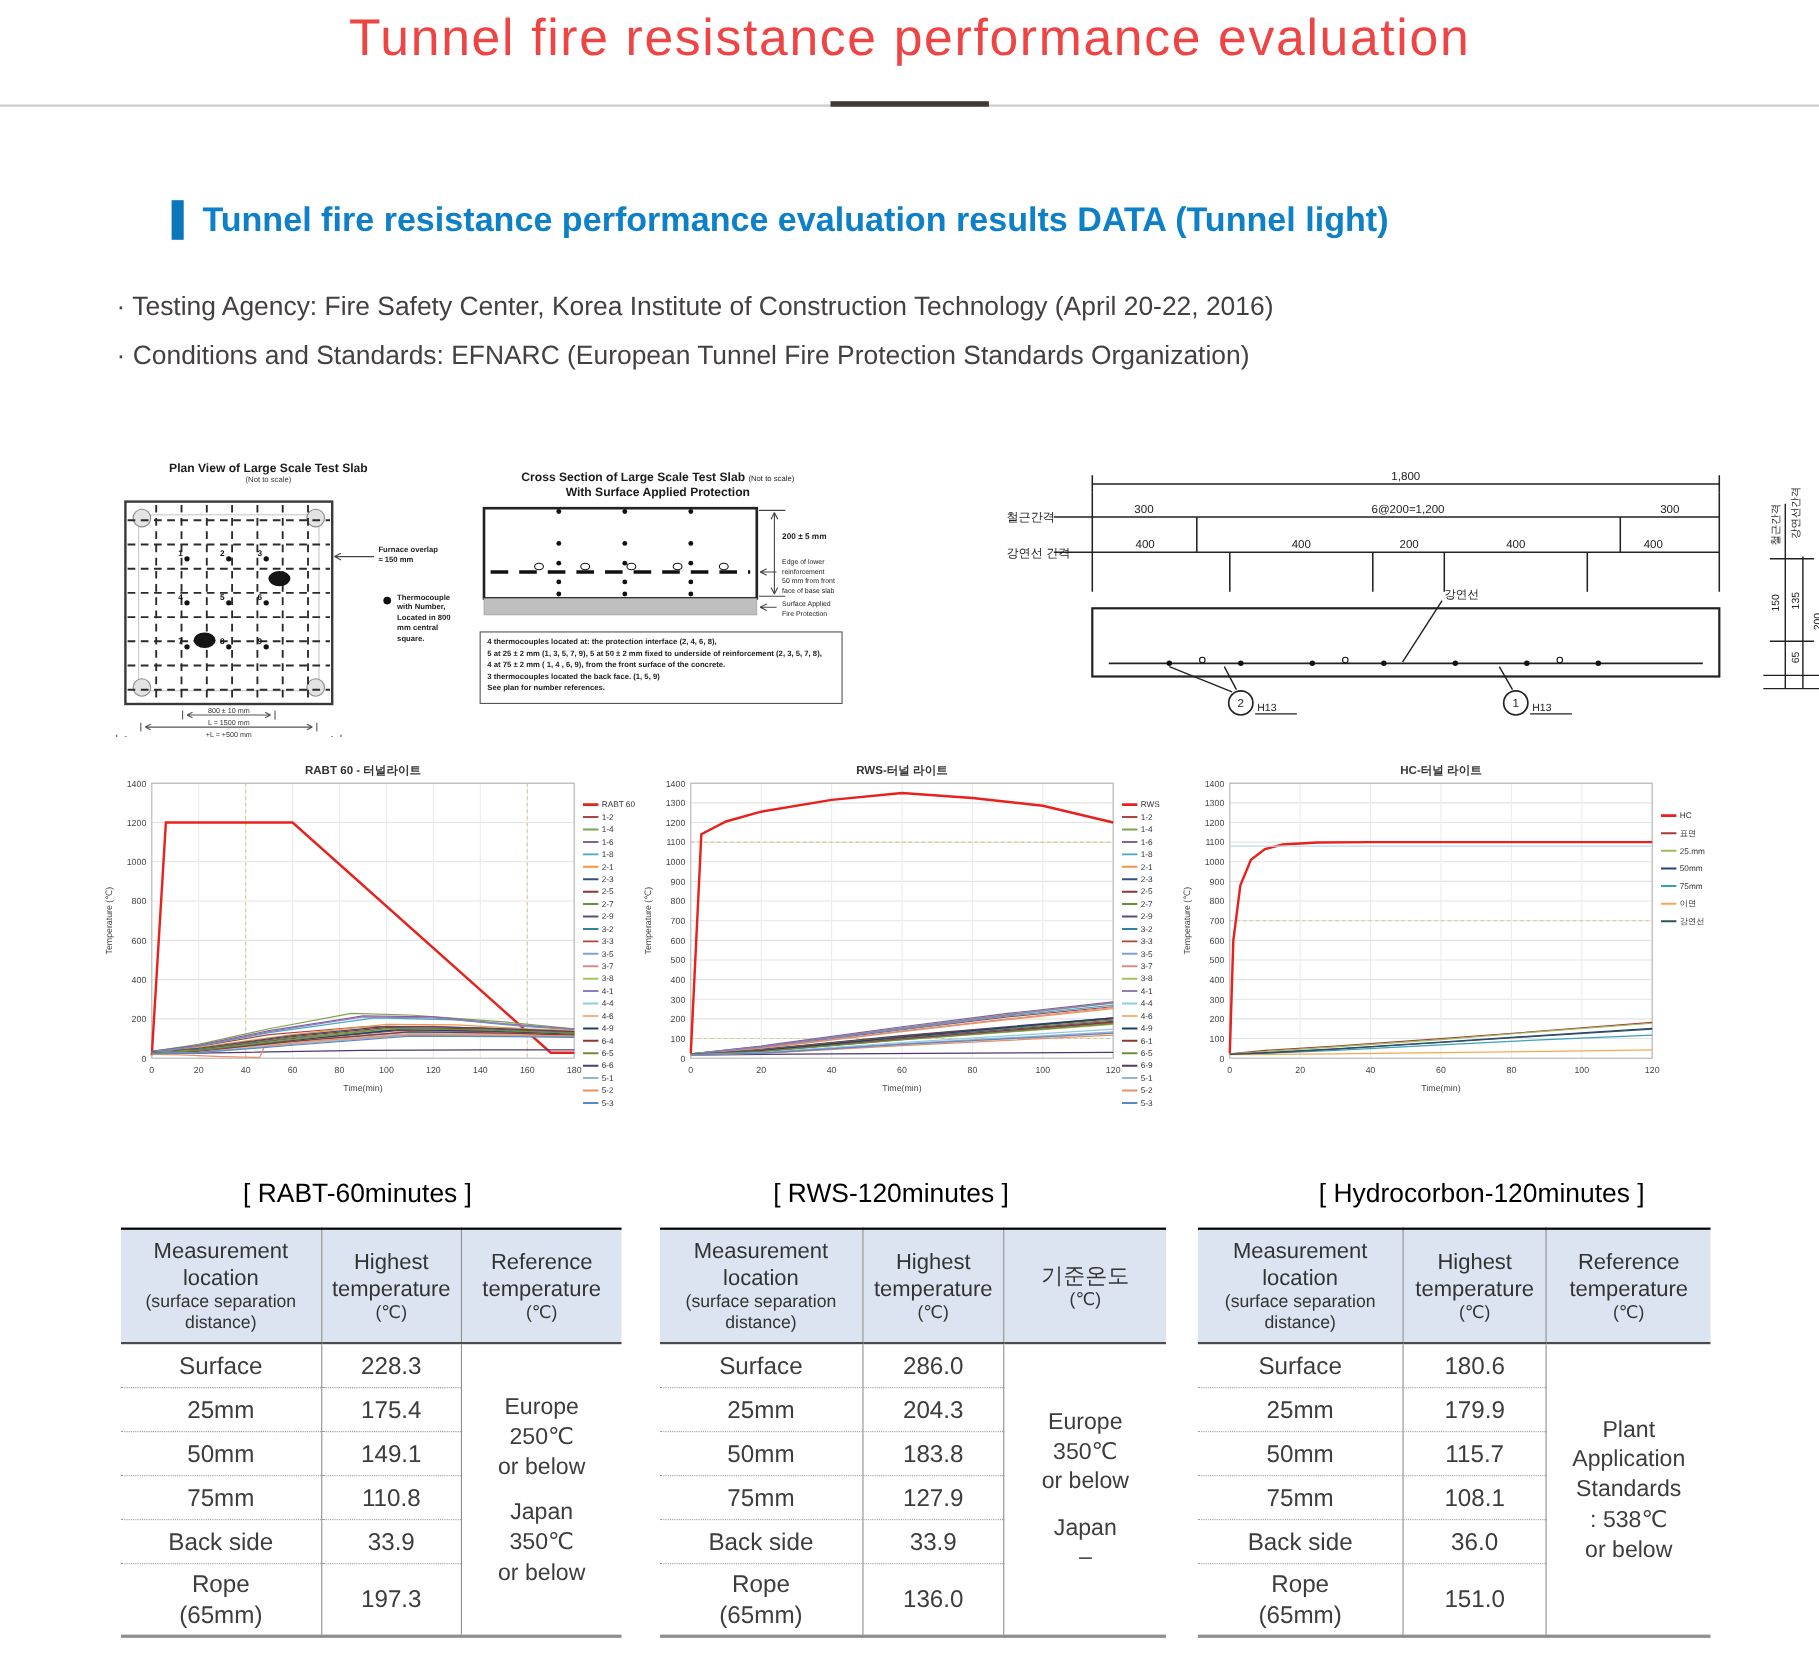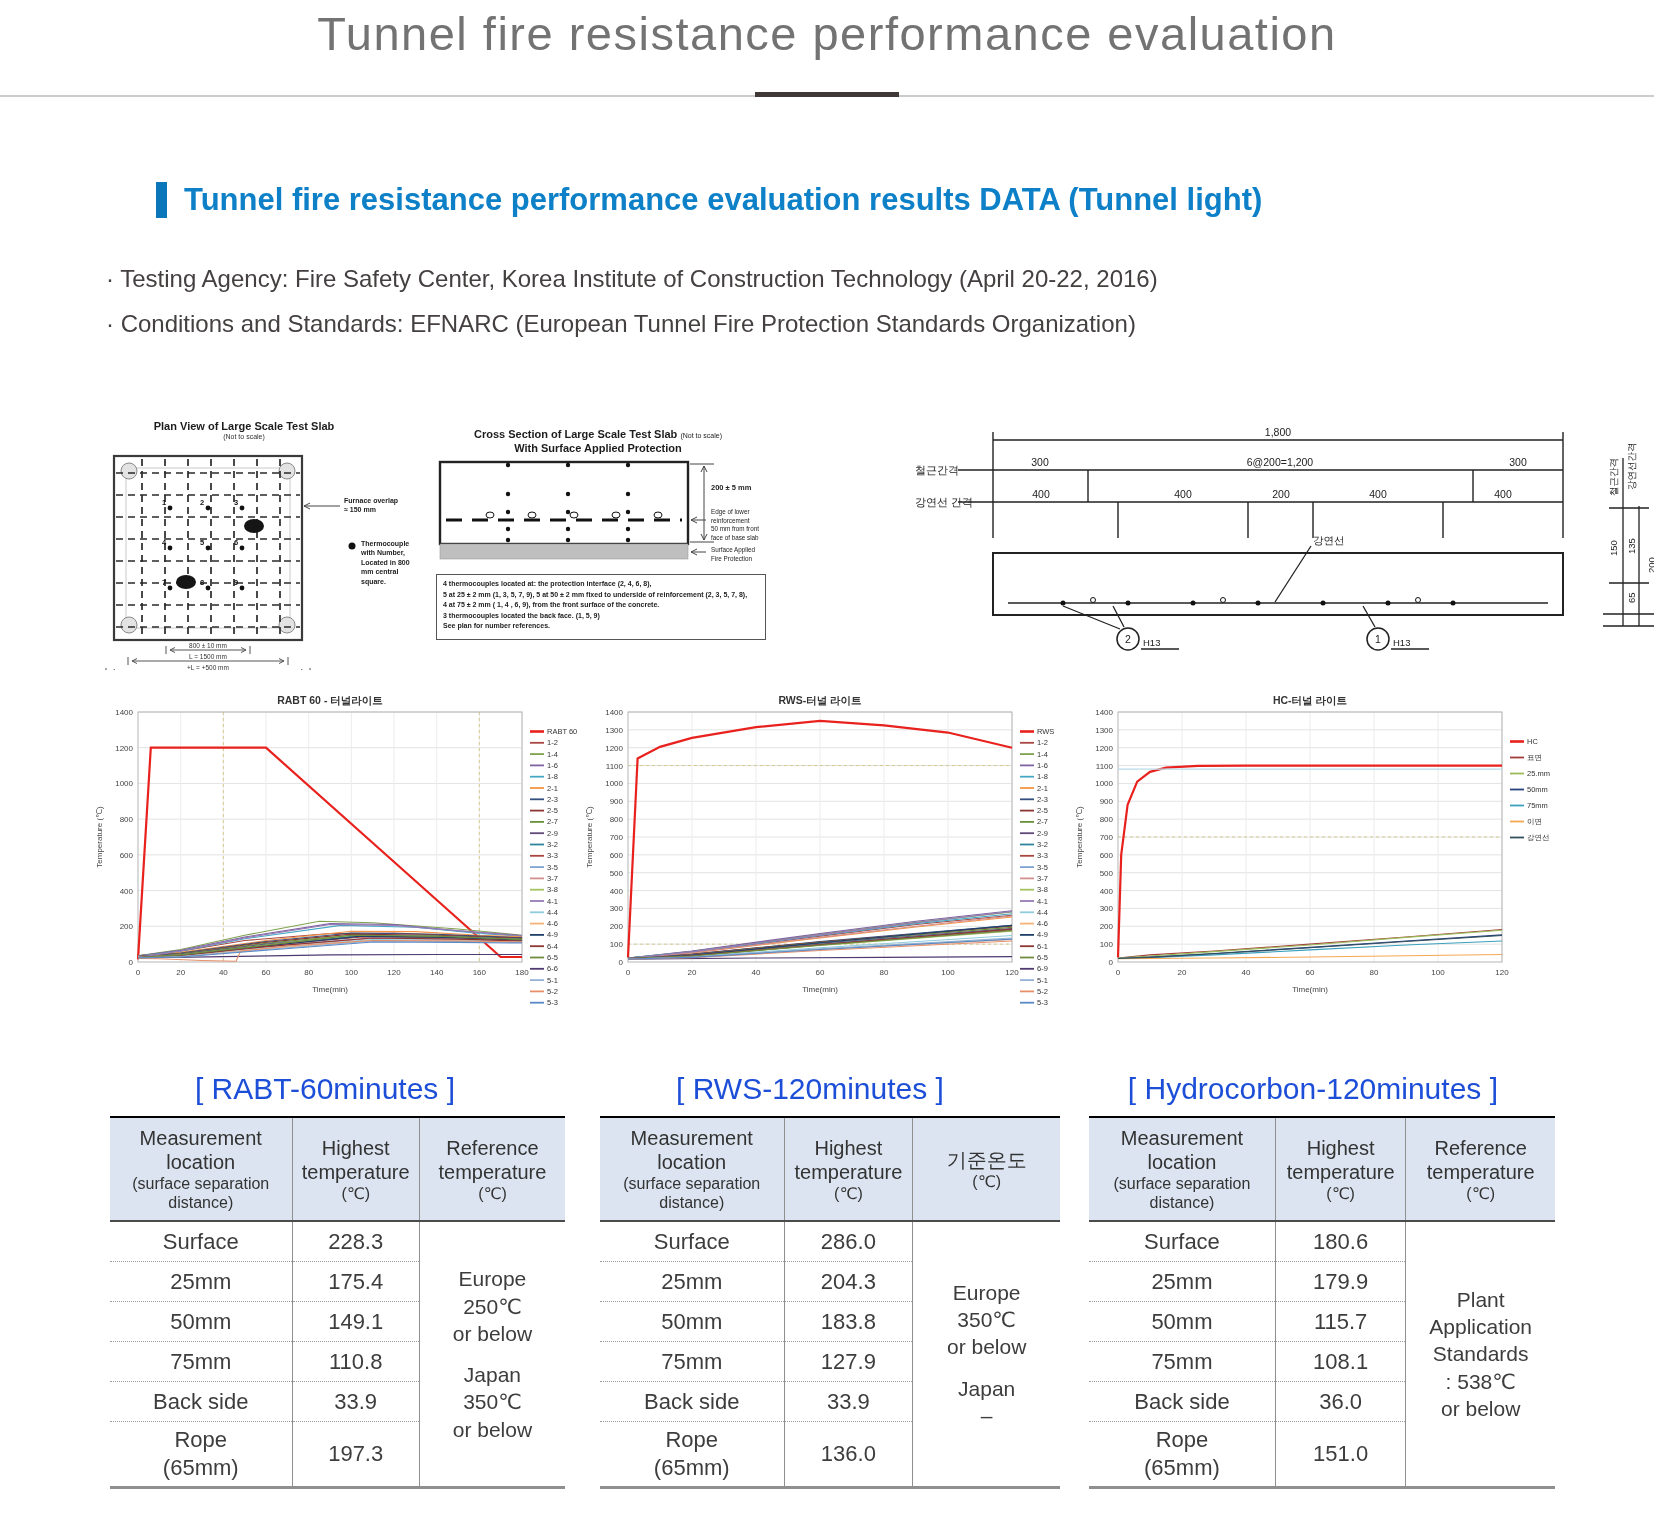--- a/index.html
+++ b/index.html
@@ -1,34 +1,34 @@
 <!DOCTYPE html>
 <html><head>
 <meta charset="utf-8">
 <style>
   html,body{margin:0;padding:0;background:#ffffff;}
   .page{position:relative;width:1654px;height:1515px;background:#ffffff;overflow:hidden;
         font-family:"Liberation Sans","DejaVu Sans",sans-serif;color:#3a3432;}
   .main-title{position:absolute;top:6px;left:0;width:100%;text-align:center;
-        font-size:47px;letter-spacing:1.5px;color:#737373;font-weight:400;}
+        font-size:47px;letter-spacing:1.5px;color:#ef4444;font-weight:400;}
   .rule{position:absolute;top:95px;left:0;width:100%;height:2px;background:#cccccc;}
   .rule-dark{position:absolute;top:92px;left:calc(50% - 72px);width:144px;height:5px;background:#403837;}
   .section-head{position:absolute;left:108px;top:182px;display:flex;align-items:center;gap:17px;padding-left:48px;}
   .accent-bar{width:11px;height:36px;}
   .section-head .txt{font-size:31px;font-weight:bold;}
   .bullets{position:absolute;left:106px;top:256px;font-size:24px;color:#454040;line-height:45px;}
   .bullets div{white-space:pre;}
   .fig{position:absolute;}
   .fig svg{position:absolute;left:0;top:0;}
   .ftitle{position:absolute;width:100%;text-align:center;font-size:11px;font-weight:bold;color:#1c1c1c;}
   .fsub{position:absolute;width:100%;text-align:center;font-size:7px;color:#333;}
   .htxt{position:absolute;color:#222;line-height:1.35;}
   .pl{white-space:pre-line;}
   .chart{position:absolute;width:505px;height:332px;}
-  .caption{position:absolute;top:1072px;font-size:30px;color:#1d4ed8;text-align:center;}
+  .caption{position:absolute;top:1072px;font-size:24px;color:#000000;text-align:center;}
   .tablewrap{position:absolute;top:1116px;}
   table.dtable{border-collapse:collapse;table-layout:fixed;width:100%;
         border-top:2px solid #000000;border-bottom:3px solid #8f8f8f;}
   table.dtable th{background:#dbe4f0;border-bottom:2px solid #4b4b4b;font-weight:normal;
         font-size:20px;color:#333;padding:8px 2px;line-height:1.2;text-align:center;}
   table.dtable th .sub{font-size:16px;}
   table.dtable td{text-align:center;font-size:22px;color:#3d3d3d;line-height:1.25;}
   table.dtable .vsep{border-left:1px solid #8f8f8f;}
   table.dtable tbody tr + tr td{border-top:1px dotted #9b9b9b;}
   table.dtable td.ref{font-size:21px;line-height:1.3;vertical-align:middle;}
@@ -532,21 +532,21 @@
         <line x1="440" y1="115.5" x2="454" y2="115.5" stroke="#3ba0bd" stroke-width="1.8"></line>
         <text x="457" y="118" font-size="7.5" fill="#333">75mm</text>
         <line x1="440" y1="131.5" x2="454" y2="131.5" stroke="#f5a852" stroke-width="1.8"></line>
         <text x="457" y="134" font-size="7.5" fill="#333">이면</text>
         <line x1="440" y1="147.5" x2="454" y2="147.5" stroke="#32505f" stroke-width="1.8"></line>
         <text x="457" y="150" font-size="7.5" fill="#333">강연선</text>
       </svg></div>
 
   <div class="caption" style="left:90px;width:470px;">[ RABT-60minutes ]</div>
   <div class="caption" style="left:580px;width:460px;">[ RWS-120minutes ]</div>
-  <div class="caption" style="left:1028px;width:470px;text-align:right;">[ Hydrocorbon-120minutes ]</div>
+  <div class="caption" style="left:1112px;width:470px;">[ Hydrocorbon-120minutes ]</div>
 
   <div class="tablewrap" style="left:110px;width:455px;">
       <table class="dtable">
         <colgroup>
           <col style="width: 40%;">
           <col style="width: 28%;">
           <col style="width: 32%;">
         </colgroup>
         <thead>
           <tr>

